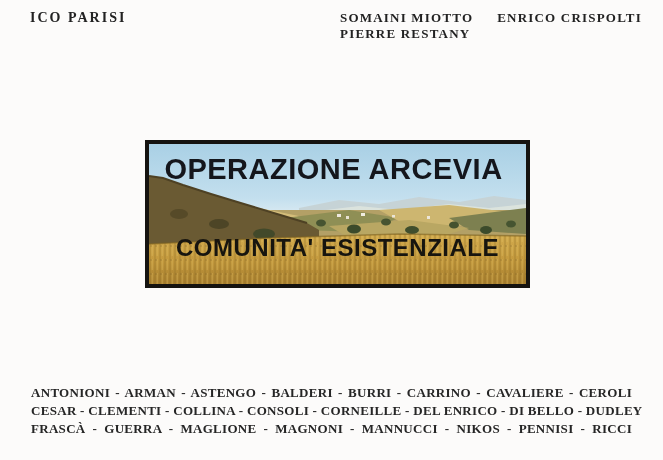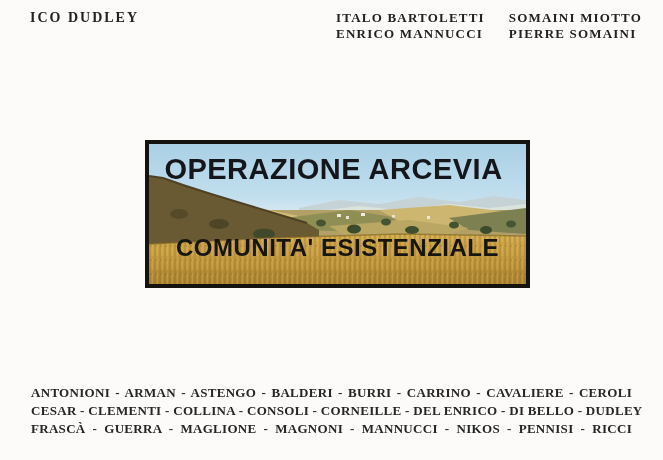--- a/index.html
+++ b/index.html
@@ -103,27 +103,26 @@
     text-align: justify;
     text-align-last: justify;
     white-space: nowrap;
     display: block;
     width: 100%;
   }
 </style>
 </head>
 <body>
 
-<div class="author">ICO DUDLEY</div>
+<div class="author">ICO PARISI</div>
 
 <div class="credits">
-  <span>ITALO BARTOLETTI</span>
   <span>SOMAINI MIOTTO</span>
-  <span>ENRICO MANNUCCI</span>
-  <span>PIERRE SOMAINI</span>
+  <span>ENRICO CRISPOLTI</span>
+  <span>PIERRE RESTANY</span>
 </div>
 
 <div class="plate">
   <svg width="377" height="140" viewBox="0 0 377 140" aria-hidden="true">
     <defs>
       <linearGradient id="skyGrad" x1="0" y1="0" x2="0" y2="1">
         <stop offset="0" stop-color="#a9d0e5"></stop>
         <stop offset="0.75" stop-color="#c3dfee"></stop>
         <stop offset="1" stop-color="#dcebf2"></stop>
       </linearGradient>

